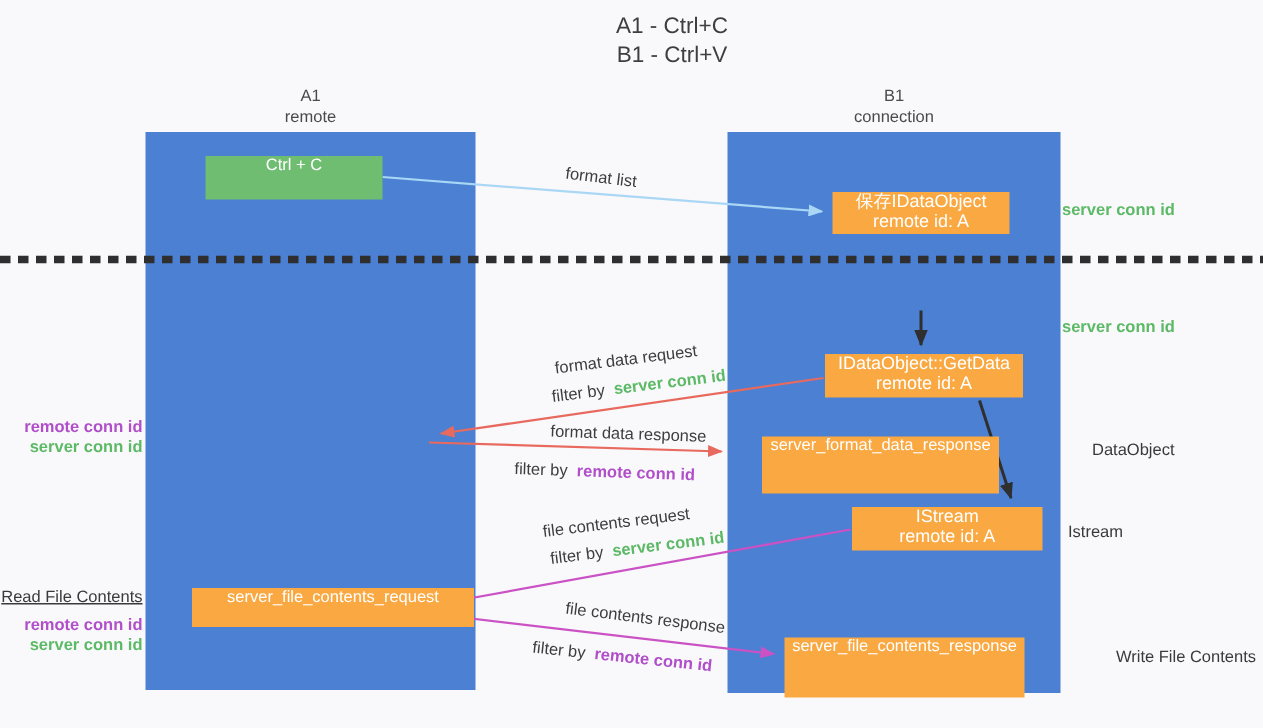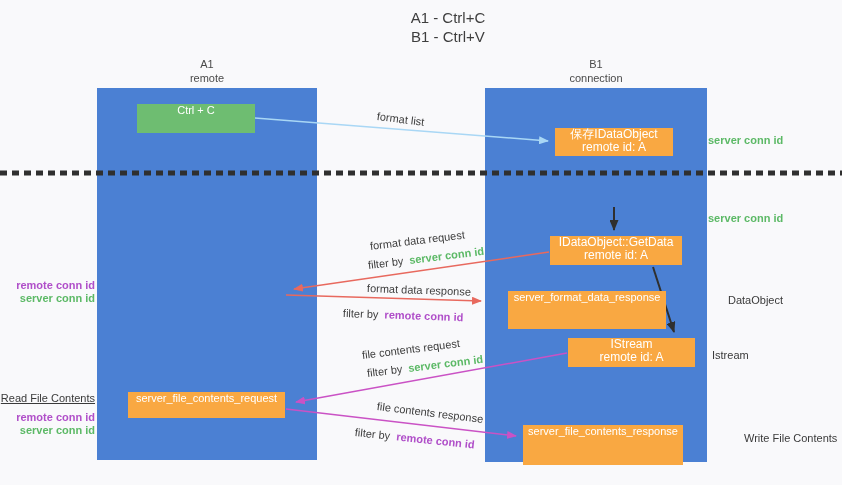--- a/index.html
+++ b/index.html
@@ -121,21 +121,21 @@
 
   <div class="nodebox orange" style="left:508px; top:291px; width:158px; height:38px;">
     <span>server_format_data_response</span>
   </div>
 
   <div class="nodebox orange two" style="left:568px; top:338px; width:127px; height:29px;">
     <span>IStream</span>
     <span>remote id: A</span>
   </div>
 
-  <div class="nodebox orange" style="left:128px; top:392px; width:157px; height:26px;">
+  <div class="nodebox orange" style="left:128px; top:392px; width:188px; height:26px;">
     <span>server_file_contents_request</span>
   </div>
 
   <div class="nodebox orange" style="left:523px; top:425px; width:160px; height:40px;">
     <span>server_file_contents_response</span>
   </div>
 
   <div class="lbl" style="left:377px; top:110px; transform:rotate(7deg);">format list</div>
 
   <div class="lbl" style="left:370px; top:240px; transform:rotate(-7deg);">format data request</div>

